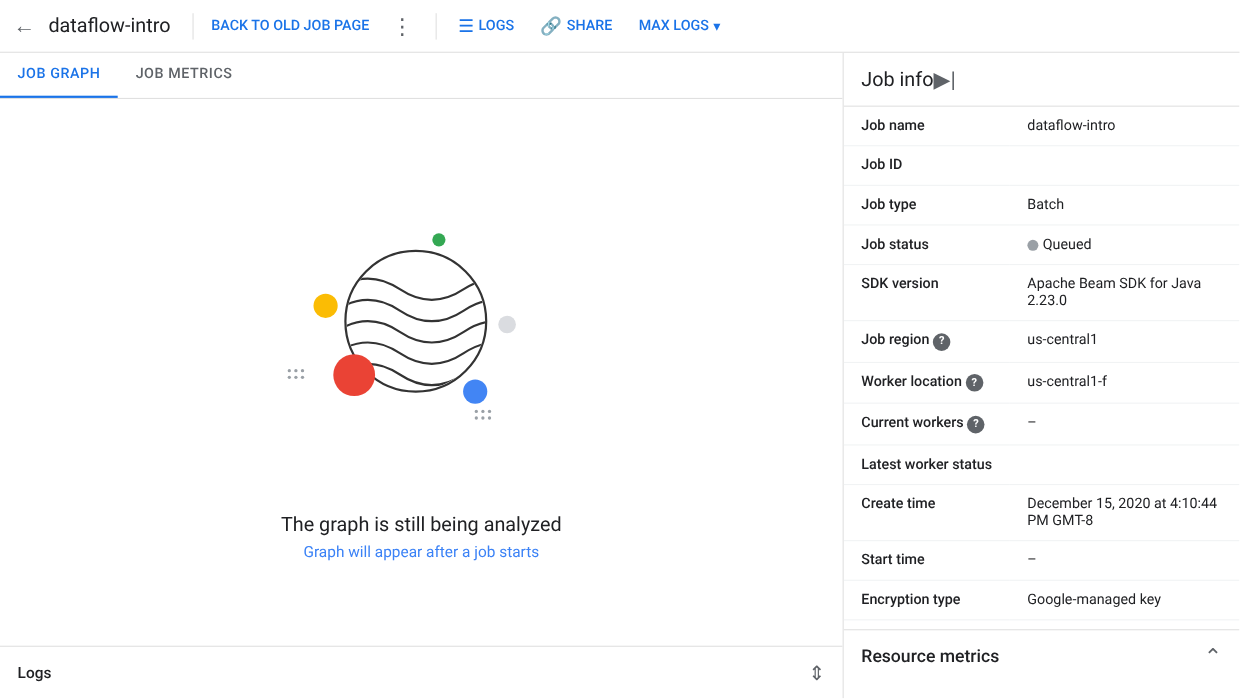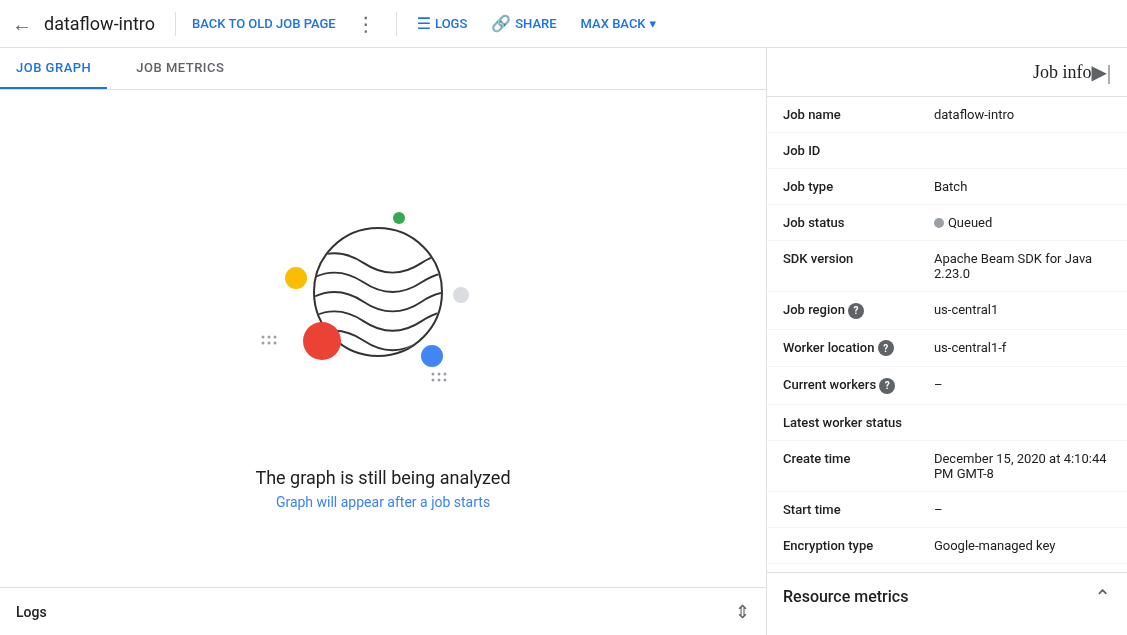--- a/index.html
+++ b/index.html
@@ -73,21 +73,20 @@
       flex-direction: column;
       border-right: 1px solid #e0e0e0;
       overflow: hidden;
     }
 
     
     .tabs {
       display: flex;
       border-bottom: 1px solid #e0e0e0;
       flex-shrink: 0;
-      gap: 13px;
     }
     .tab {
       padding: 12px 16px;
       font-size: 13px;
       font-weight: 500;
       color: #5f6368;
       cursor: pointer;
       border-bottom: 2px solid transparent;
       letter-spacing: 0.5px;
     }
@@ -223,24 +222,23 @@
       width: 360px;
       flex-shrink: 0;
       display: flex;
       flex-direction: column;
       overflow-y: auto;
     }
 
     .right-panel-header {
       display: flex;
       align-items: center;
-      justify-content: flex-end;
+      justify-content: flex-start;
       padding: 12px 16px;
       border-bottom: 1px solid #e0e0e0;
-      font-family: Liberation Serif, serif;
     }
     .right-panel-title {
       font-size: 18px;
       font-weight: 400;
     }
     .right-panel-close {
       color: #5f6368;
       cursor: pointer;
       font-size: 20px;
     }
@@ -335,21 +333,21 @@
   <div class="header-divider"></div>
   <a class="header-icon-btn">
     <span style="font-size:16px;">☰</span>
     <span>LOGS</span>
   </a>
   <a class="header-icon-btn">
     <span style="font-size:16px;">🔗</span>
     <span>SHARE</span>
   </a>
   <a class="header-icon-btn">
-    <span>MAX BACK</span>
+    <span>MAX LOGS</span>
     <span>▾</span>
   </a>
 </div>
 
 <div class="main-layout">
 
   <div class="left-panel">
 
     <div class="tabs">
       <div class="tab active">JOB GRAPH</div>

